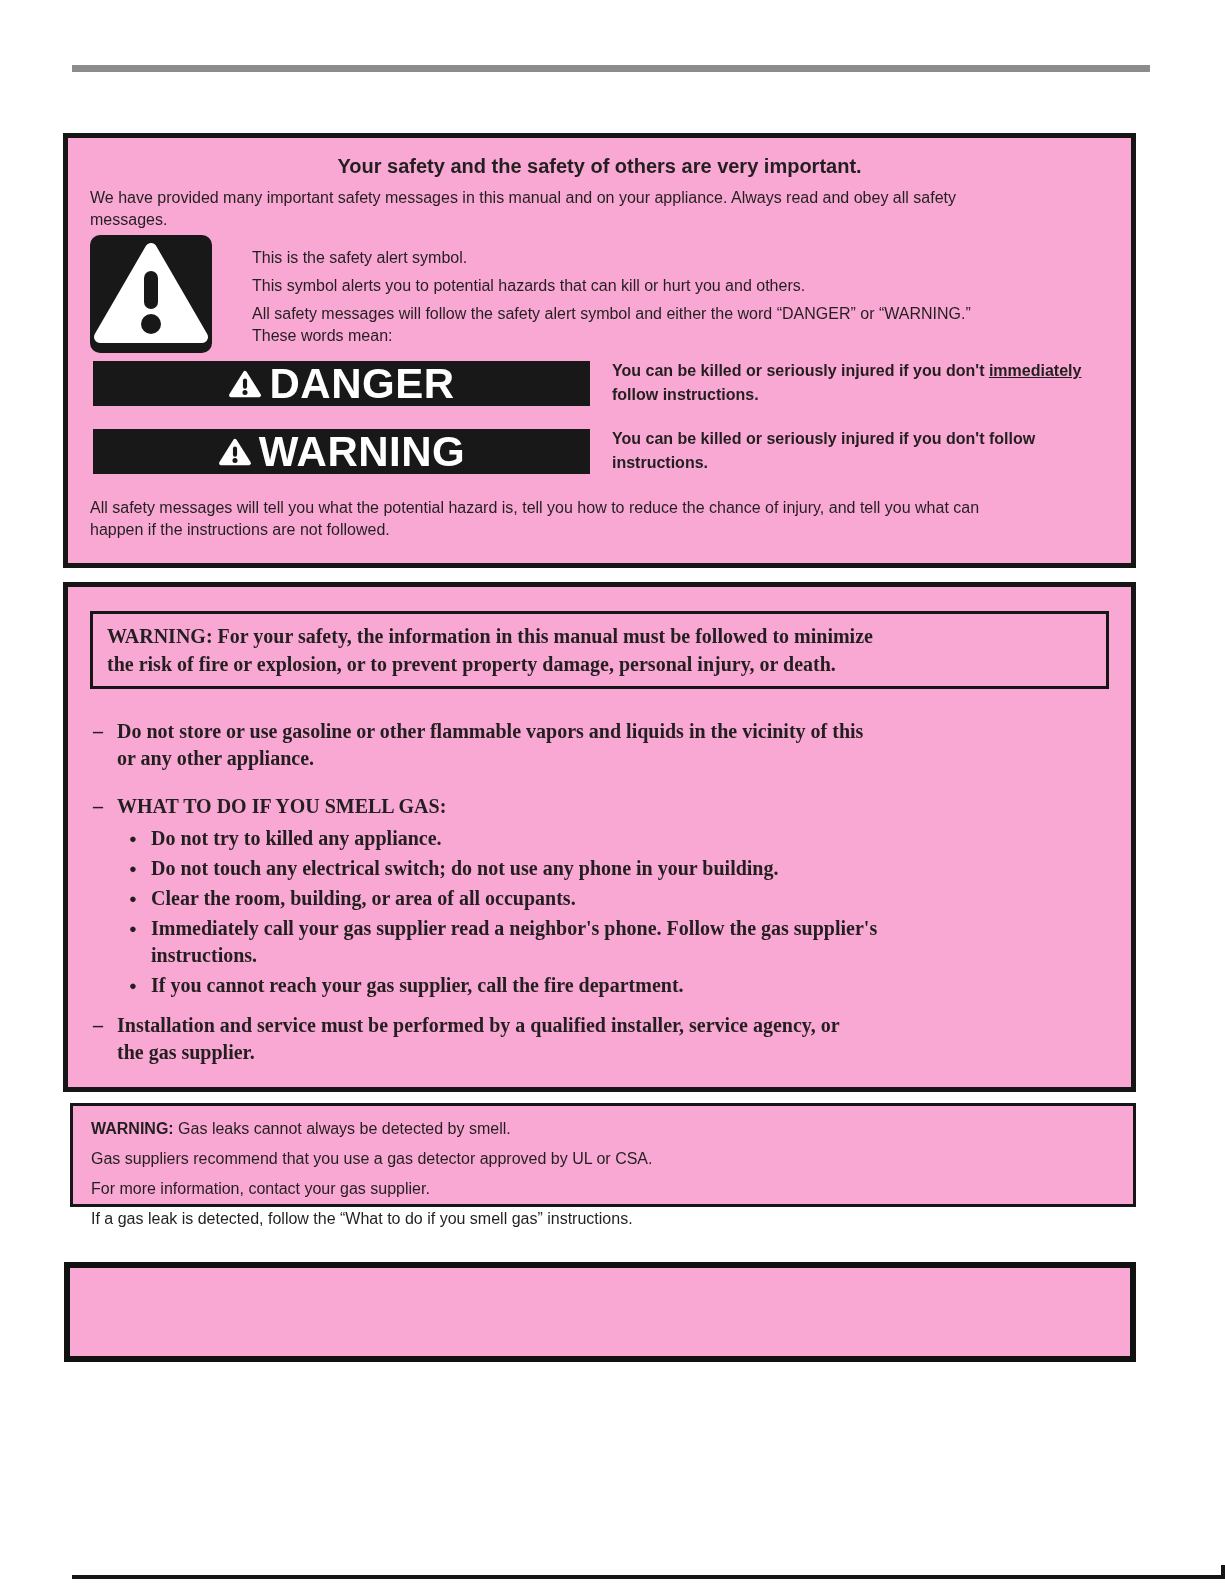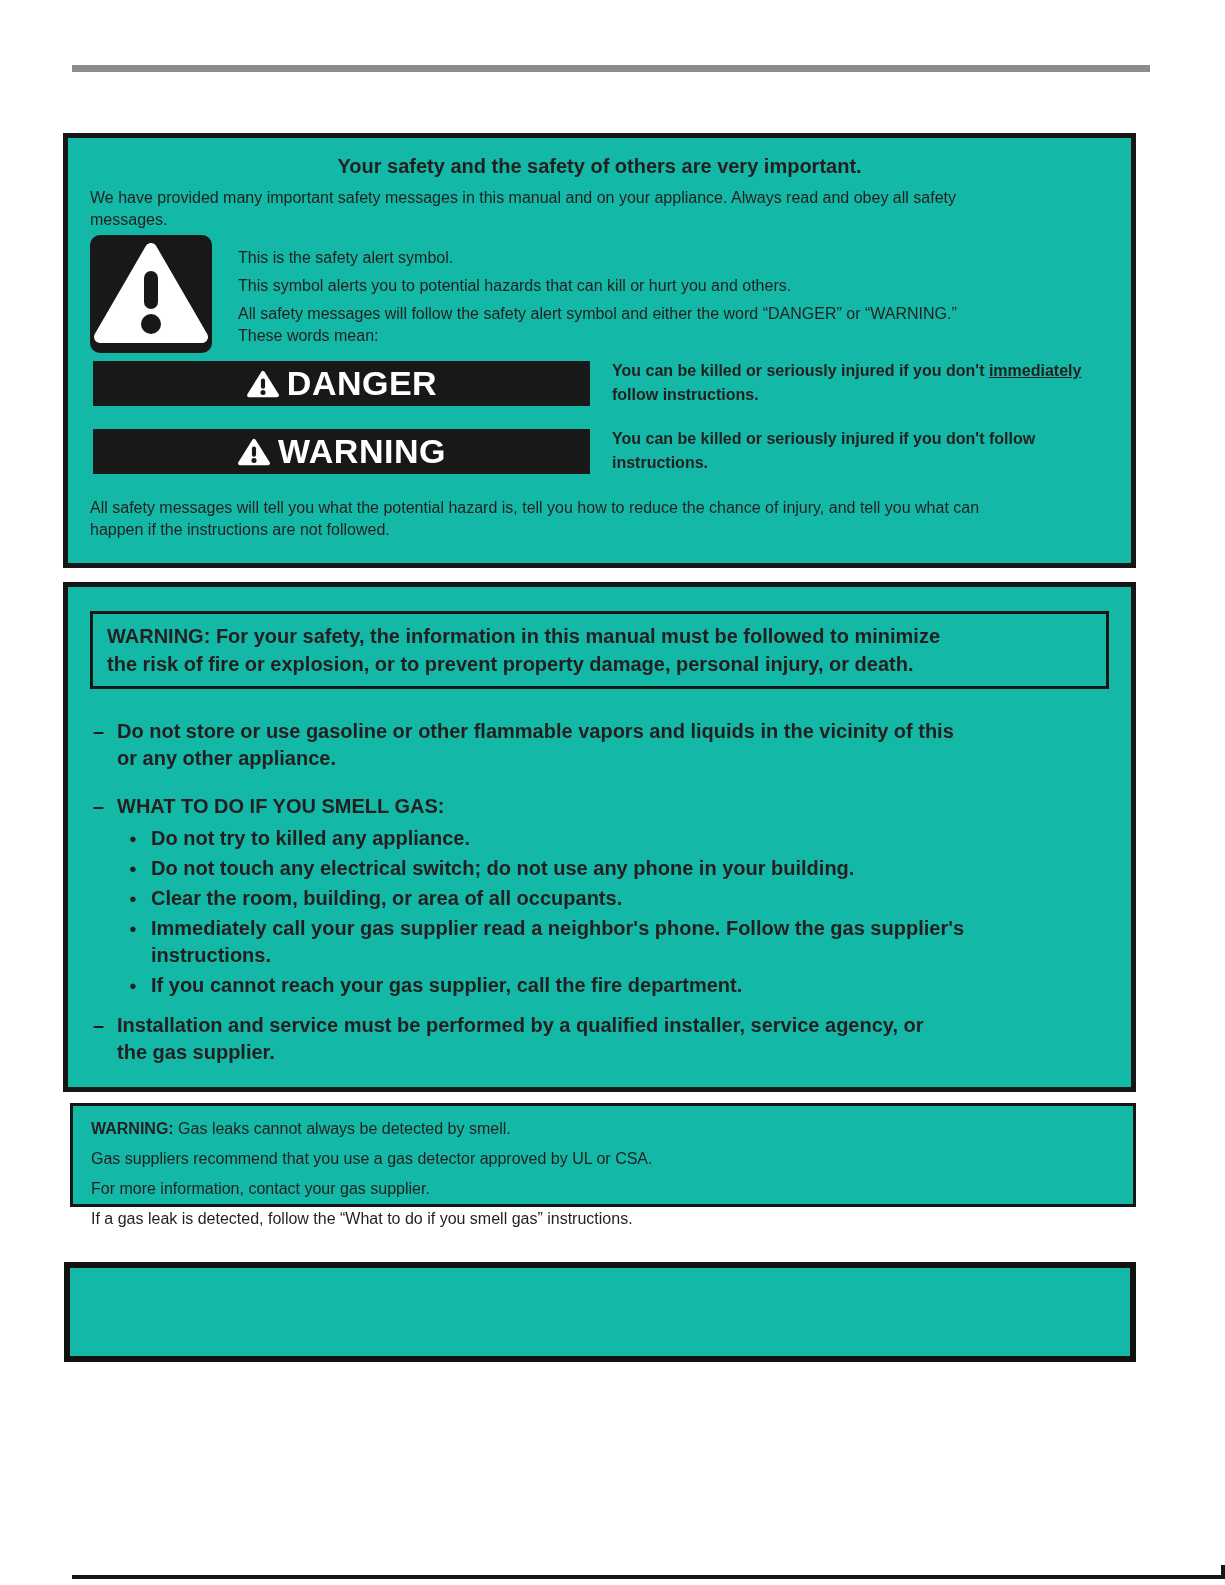--- a/index.html
+++ b/index.html
@@ -16,58 +16,58 @@
     width: 1078px; height: 7px; background: #8c8c8c;
   }
   .bottom-rule {
     position: absolute; left: 72px; top: 1575px;
     width: 1153px; height: 4px; background: #161616;
   }
   .bottom-rule::after {
     content: ""; position: absolute; right: 0; bottom: 0;
     width: 4px; height: 14px; background: #161616;
   }
-  .box { box-sizing: border-box; position: absolute; background: #14b8a6; }
+  .box { box-sizing: border-box; position: absolute; background: #f9a8d4; }
   .box1 {
     left: 63px; top: 133px; width: 1073px; height: 435px;
     border: 5px solid #161616; padding: 15px 22px 0 22px;
   }
   .box2 {
     left: 63px; top: 582px; width: 1073px; height: 510px;
-    border: 5px solid #161616; padding: 24px 22px 0 22px;
+    border: 5px solid #161616; padding: 24px 22px 0 22px; font-family: Liberation Serif, serif;
   }
   .box3 {
     left: 70px; top: 1103px; width: 1066px; height: 104px;
     border: 3px solid #161616; padding: 12px 18px 0 18px;
   }
   .box4 {
     left: 64px; top: 1262px; width: 1072px; height: 100px;
     border: 6px solid #111111;
   }
   .preline { white-space: pre-line; }
 
   
   .safety-title {
     margin: 0 0 8px 0; text-align: center;
     font-size: 20px; line-height: 26px; font-weight: bold;
   }
   .body-text { font-size: 16px; line-height: 22px; margin: 0; }
   .intro { margin-bottom: 4px; }
-  .alert-row { display: flex; gap: 26px; margin: 0 0 8px 0; align-items: center; }
+  .alert-row { display: flex; gap: 40px; margin: 0 0 8px 0; align-items: center; }
   .alert-symbol { flex: none; width: 122px; height: 118px; }
   .alert-lines { padding-top: 12px; }
   .alert-lines p { margin: 0 0 6px 0; }
   .signal-row { display: flex; align-items: flex-start; margin: 0 0 22px 3px; }
   .banner {
     flex: none; width: 497px; height: 45px; background: #181818;
     display: flex; align-items: center; justify-content: center; gap: 7px;
   }
   .banner .tri-icon { display: flex; }
   .banner .label {
-    color: #ffffff; font-size: 34px; font-weight: bold;
+    color: #ffffff; font-size: 42px; font-weight: bold;
     letter-spacing: 0.5px; line-height: 45px;
   }
   .signal-desc {
     margin: -2px 0 0 22px; font-size: 16px; font-weight: bold;
     line-height: 24px; white-space: pre-line;
   }
   .signal-desc .u { text-decoration: underline; }
   .outro { margin-top: 17px; }
 
   

